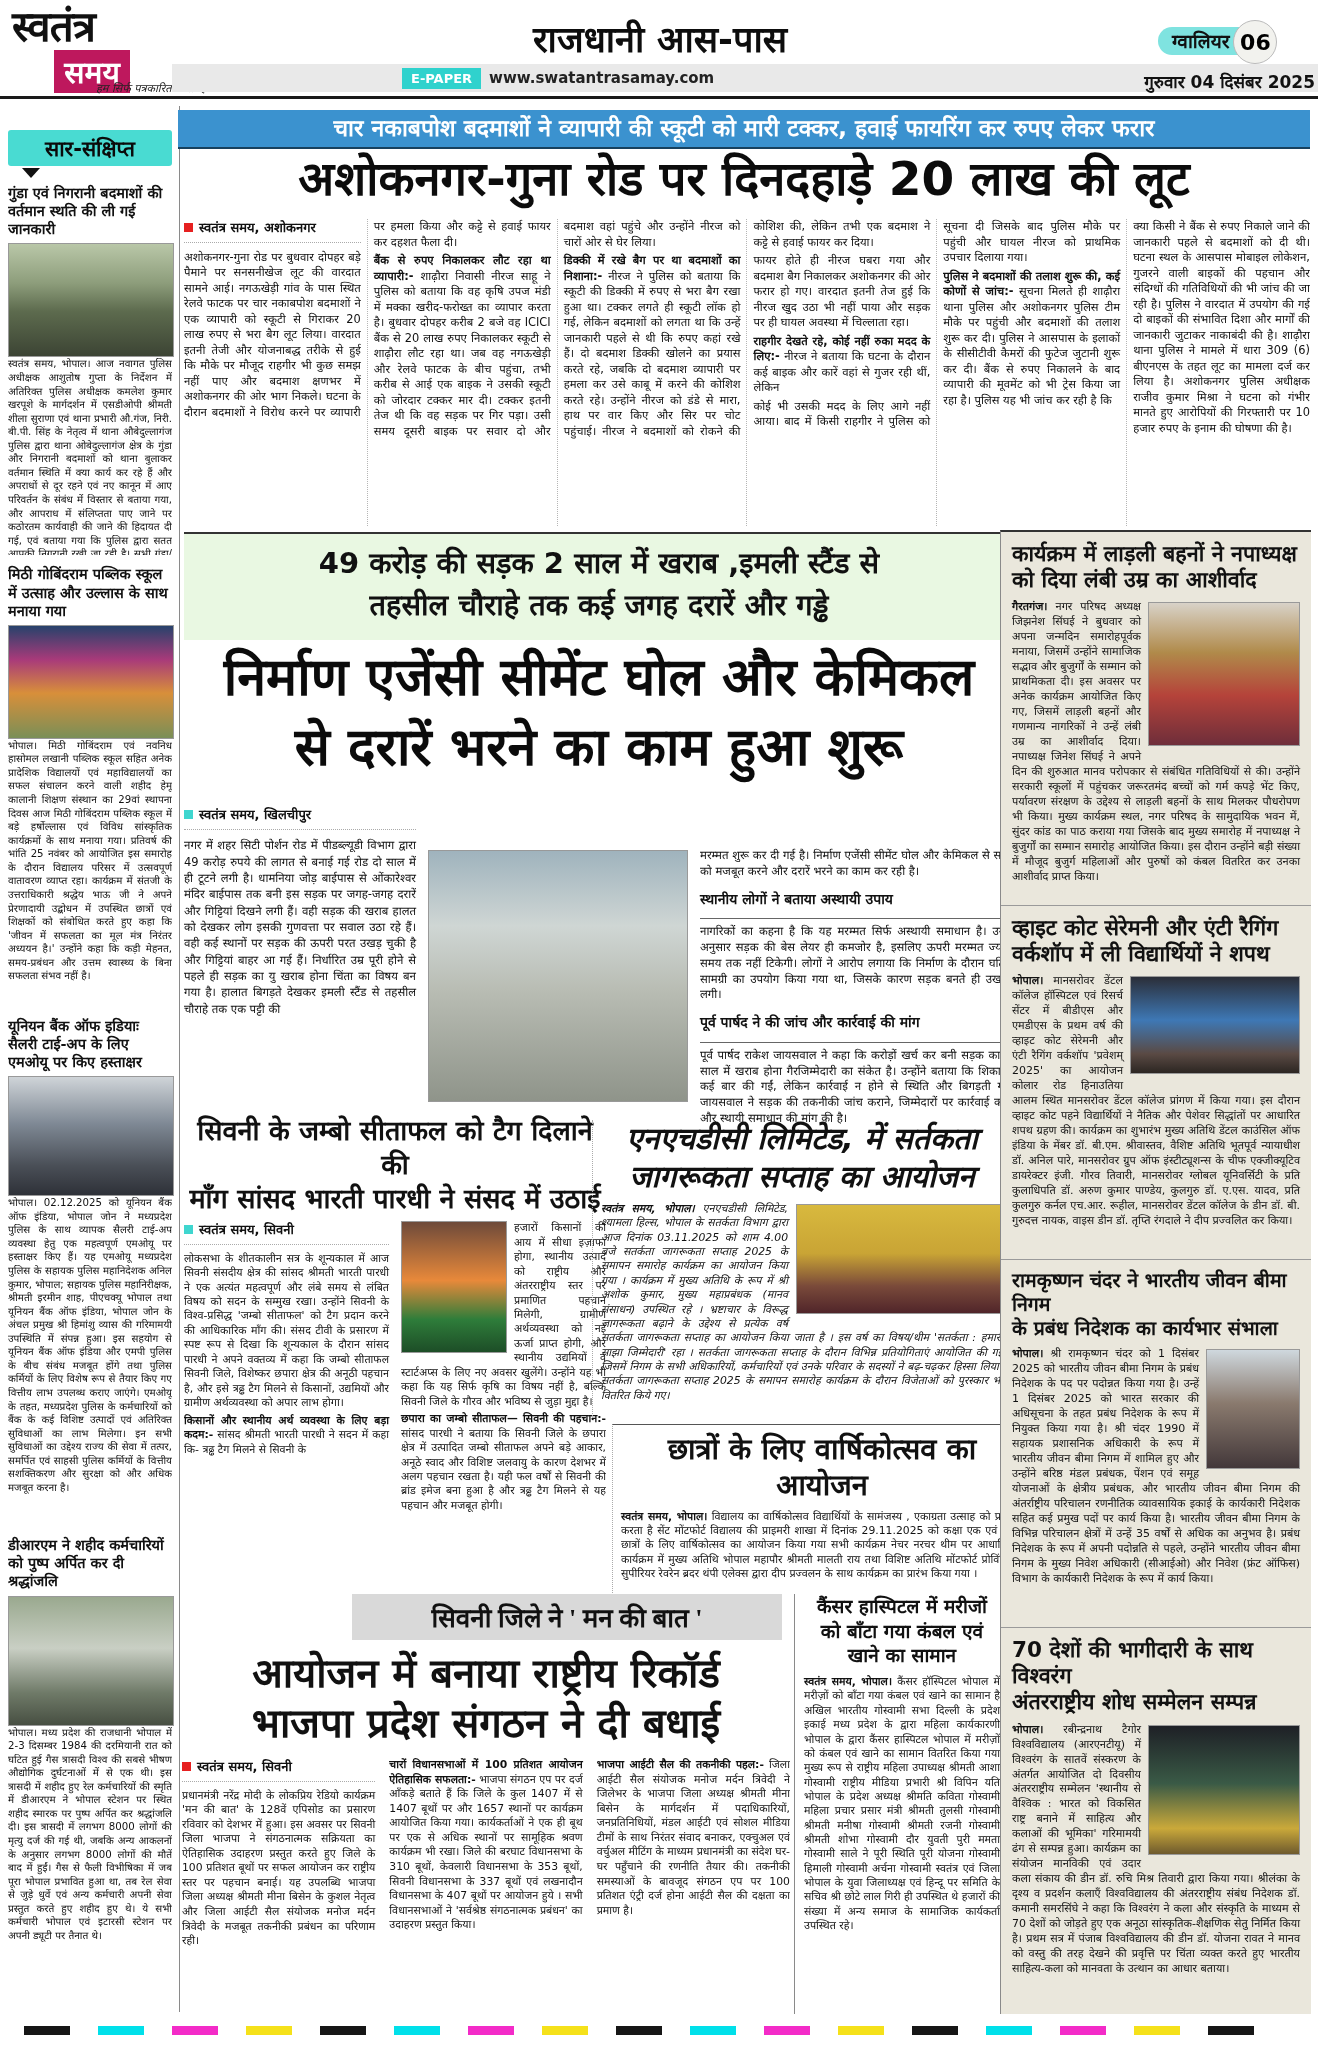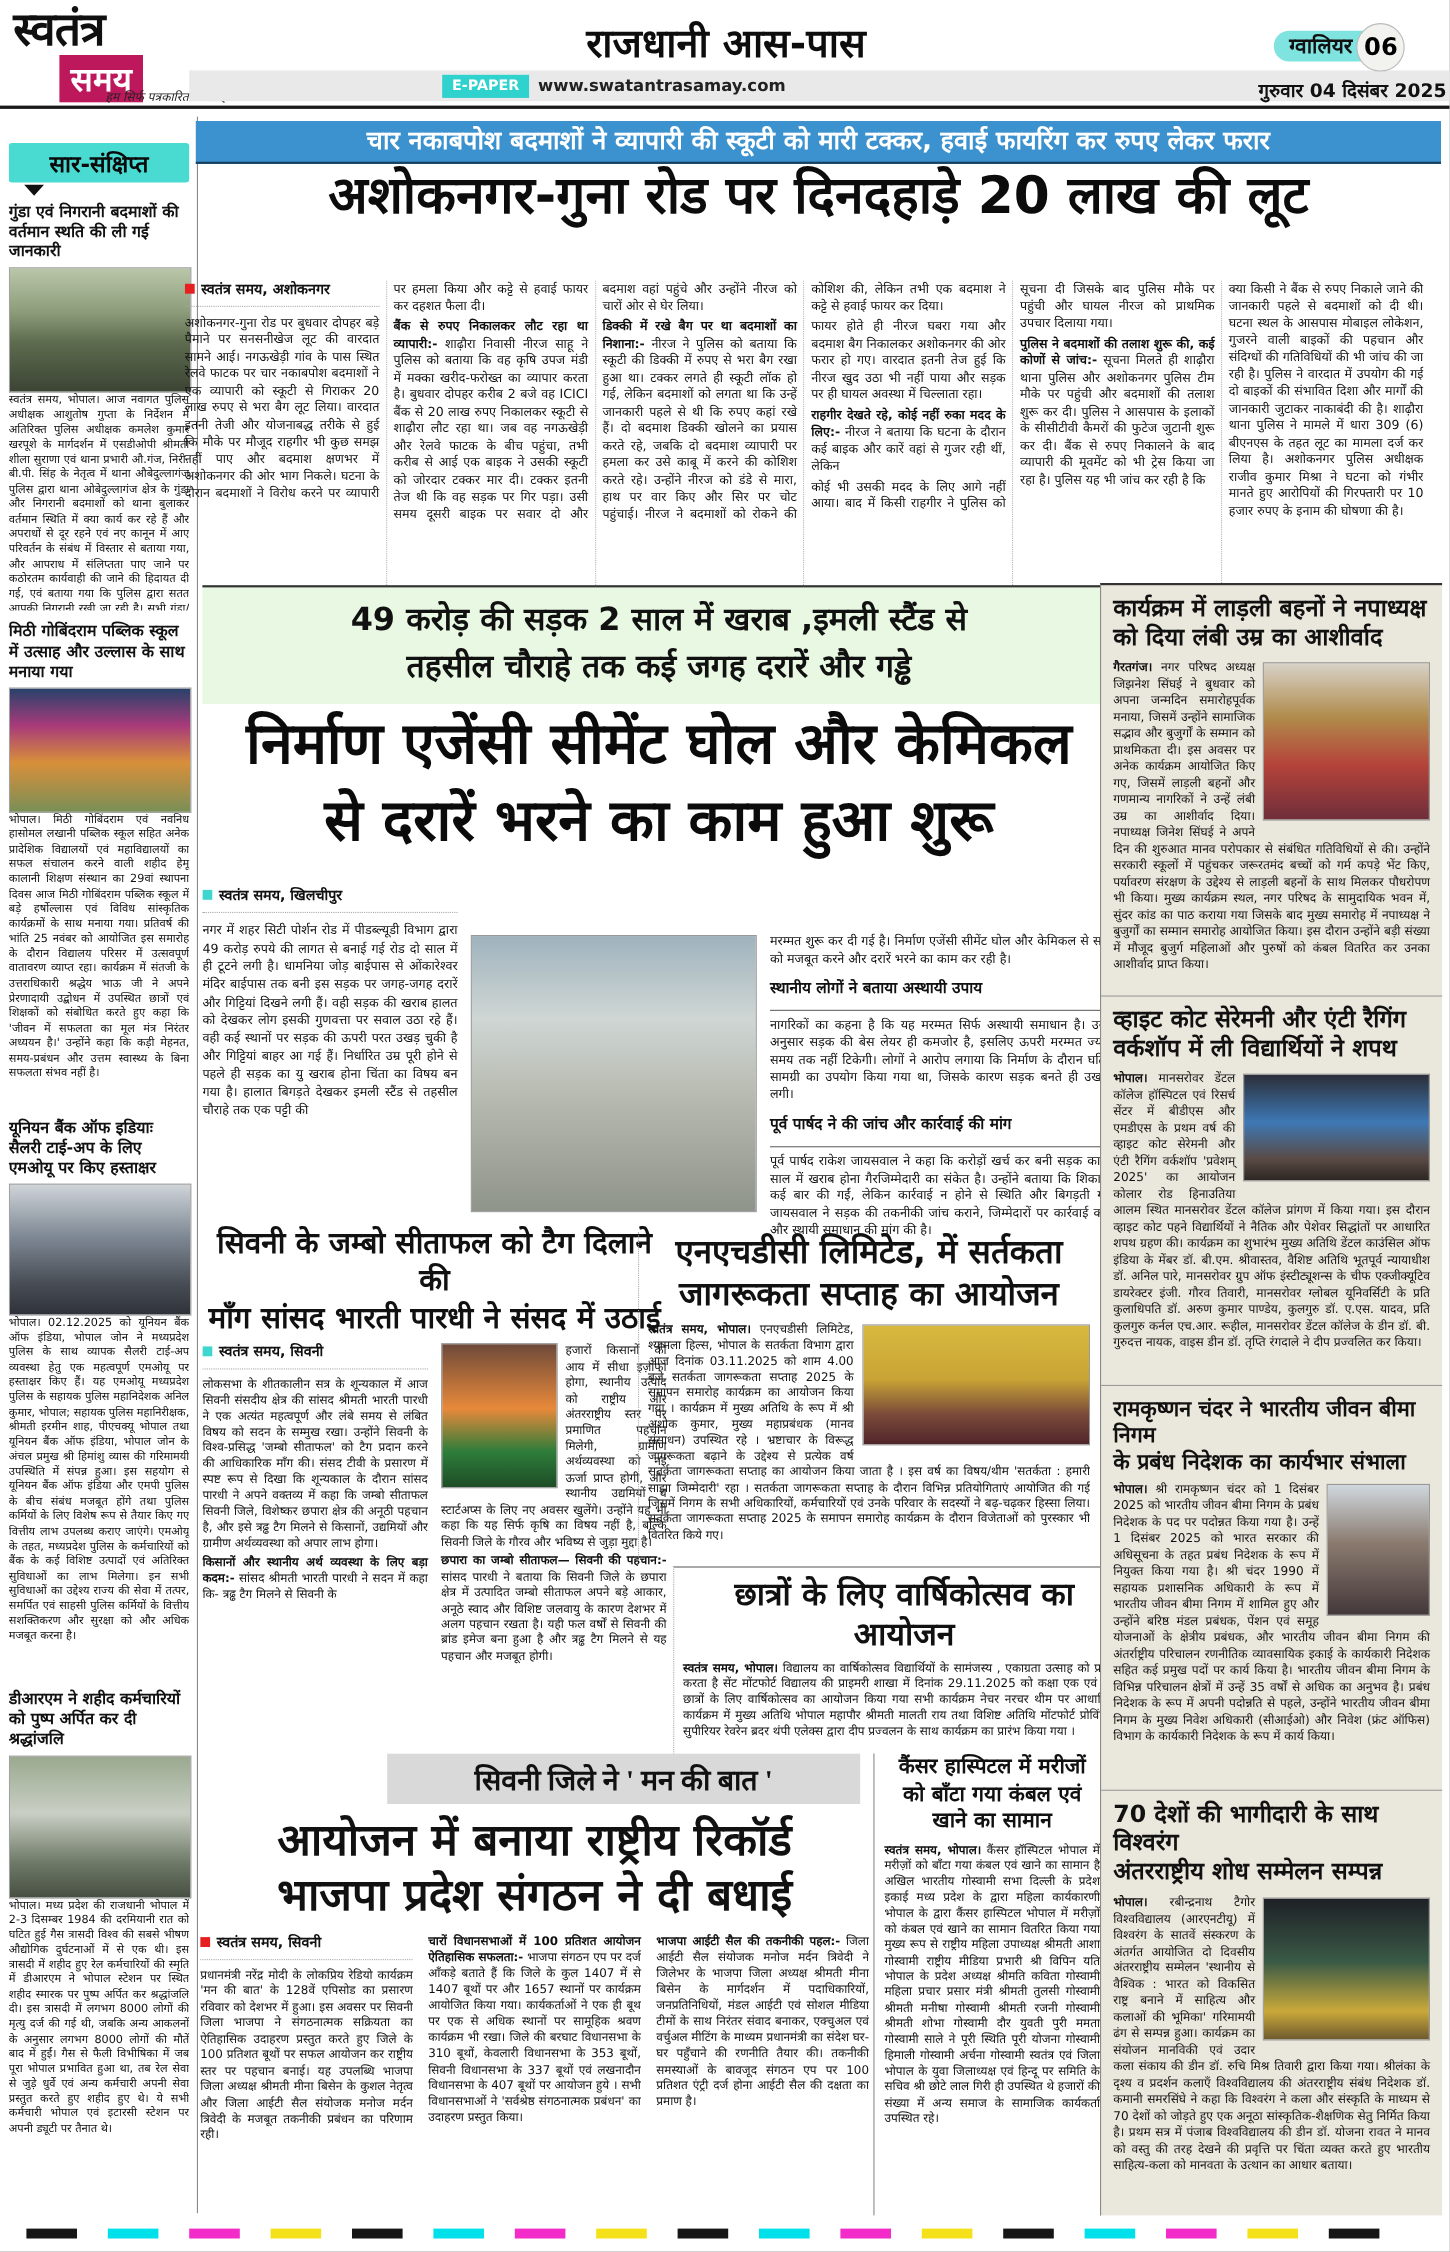--- a/index.html
+++ b/index.html
@@ -142,21 +142,21 @@
       <div class="sb-title">डीआरएम ने शहीद कर्मचारियों को पुष्प अर्पित कर दी श्रद्धांजलि</div>
       <div class="ph g-memorial" style="height:128px;"></div>
       <div class="sb-body" style="height:300px;overflow:hidden;">भोपाल। मध्य प्रदेश की राजधानी भोपाल में 2-3 दिसम्बर 1984 की दरमियानी रात को घटित हुई गैस त्रासदी विश्व की सबसे भीषण औद्योगिक दुर्घटनाओं में से एक थी। इस त्रासदी में शहीद हुए रेल कर्मचारियों की स्मृति में डीआरएम ने भोपाल स्टेशन पर स्थित शहीद स्मारक पर पुष्प अर्पित कर श्रद्धांजलि दी। इस त्रासदी में लगभग 8000 लोगों की मृत्यु दर्ज की गई थी, जबकि अन्य आकलनों के अनुसार लगभग 8000 लोगों की मौतें बाद में हुईं। गैस से फैली विभीषिका में जब पूरा भोपाल प्रभावित हुआ था, तब रेल सेवा से जुड़े धुर्वे एवं अन्य कर्मचारी अपनी सेवा प्रस्तुत करते हुए शहीद हुए थे। ये सभी कर्मचारी भोपाल एवं इटारसी स्टेशन पर अपनी ड्यूटी पर तैनात थे।</div>
     </div>
   </div>
 
   <div class="abs banner" style="left:178px;top:110px;width:1132px;height:37px;">चार नकाबपोश बदमाशों ने व्यापारी की स्कूटी को मारी टक्कर, हवाई फायरिंग कर रुपए लेकर फरार</div>
 
   <div class="abs headline1" style="left:178px;top:153px;width:1132px;">अशोकनगर-गुना रोड पर दिनदहाड़े 20 लाख की लूट</div>
 
-  <div class="abs lead-cols" style="left:168px;top:219px;width:1126px;margin-top:36px;">
+  <div class="abs lead-cols" style="left:184px;top:219px;width:1126px;">
     <div class="byline"><span class="sq sq-red"></span><span>स्वतंत्र समय, अशोकनगर</span></div>
     <p>अशोकनगर-गुना रोड पर बुधवार दोपहर बड़े पैमाने पर सनसनीखेज लूट की वारदात सामने आई। नगऊखेड़ी गांव के पास स्थित रेलवे फाटक पर चार नकाबपोश बदमाशों ने एक व्यापारी को स्कूटी से गिराकर 20 लाख रुपए से भरा बैग लूट लिया। वारदात इतनी तेजी और योजनाबद्ध तरीके से हुई कि मौके पर मौजूद राहगीर भी कुछ समझ नहीं पाए और बदमाश क्षणभर में अशोकनगर की ओर भाग निकले। घटना के दौरान बदमाशों ने विरोध करने पर व्यापारी पर हमला किया और कट्टे से हवाई फायर कर दहशत फैला दी।</p>
     <p><b class="inhead">बैंक से रुपए निकालकर लौट रहा था व्यापारी:-</b> <span>शाढ़ौरा निवासी नीरज साहू ने पुलिस को बताया कि वह कृषि उपज मंडी में मक्का खरीद-फरोख्त का व्यापार करता है। बुधवार दोपहर करीब 2 बजे वह ICICI बैंक से 20 लाख रुपए निकालकर स्कूटी से शाढ़ौरा लौट रहा था। जब वह नगऊखेड़ी और रेलवे फाटक के बीच पहुंचा, तभी करीब से आई एक बाइक ने उसकी स्कूटी को जोरदार टक्कर मार दी। टक्कर इतनी तेज थी कि वह सड़क पर गिर पड़ा। उसी समय दूसरी बाइक पर सवार दो और बदमाश वहां पहुंचे और उन्होंने नीरज को चारों ओर से घेर लिया।</span></p>
     <p><b class="inhead">डिक्की में रखे बैग पर था बदमाशों का निशाना:-</b> <span>नीरज ने पुलिस को बताया कि स्कूटी की डिक्की में रुपए से भरा बैग रखा हुआ था। टक्कर लगते ही स्कूटी लॉक हो गई, लेकिन बदमाशों को लगता था कि उन्हें जानकारी पहले से थी कि रुपए कहां रखे हैं। दो बदमाश डिक्की खोलने का प्रयास करते रहे, जबकि दो बदमाश व्यापारी पर हमला कर उसे काबू में करने की कोशिश करते रहे। उन्होंने नीरज को डंडे से मारा, हाथ पर वार किए और सिर पर चोट पहुंचाई। नीरज ने बदमाशों को रोकने की कोशिश की, लेकिन तभी एक बदमाश ने कट्टे से हवाई फायर कर दिया।</span></p>
     <p>फायर होते ही नीरज घबरा गया और बदमाश बैग निकालकर अशोकनगर की ओर फरार हो गए। वारदात इतनी तेज हुई कि नीरज खुद उठा भी नहीं पाया और सड़क पर ही घायल अवस्था में चिल्लाता रहा।</p>
     <p><b class="inhead">राहगीर देखते रहे, कोई नहीं रुका मदद के लिए:-</b> <span>नीरज ने बताया कि घटना के दौरान कई बाइक और कारें वहां से गुजर रही थीं, लेकिन</span></p>
     <p>कोई भी उसकी मदद के लिए आगे नहीं आया। बाद में किसी राहगीर ने पुलिस को सूचना दी जिसके बाद पुलिस मौके पर पहुंची और घायल नीरज को प्राथमिक उपचार दिलाया गया।</p>
     <p><b class="inhead">पुलिस ने बदमाशों की तलाश शुरू की, कई कोणों से जांच:-</b> <span>सूचना मिलते ही शाढ़ौरा थाना पुलिस और अशोकनगर पुलिस टीम मौके पर पहुंची और बदमाशों की तलाश शुरू कर दी। पुलिस ने आसपास के इलाकों के सीसीटीवी कैमरों की फुटेज जुटानी शुरू कर दी। बैंक से रुपए निकालने के बाद व्यापारी की मूवमेंट को भी ट्रेस किया जा रहा है। पुलिस यह भी जांच कर रही है कि</span></p>
     <p>क्या किसी ने बैंक से रुपए निकाले जाने की जानकारी पहले से बदमाशों को दी थी। घटना स्थल के आसपास मोबाइल लोकेशन, गुजरने वाली बाइकों की पहचान और संदिग्धों की गतिविधियों की भी जांच की जा रही है। पुलिस ने वारदात में उपयोग की गई दो बाइकों की संभावित दिशा और मार्गों की जानकारी जुटाकर नाकाबंदी की है। शाढ़ौरा थाना पुलिस ने मामले में धारा 309 (6) बीएनएस के तहत लूट का मामला दर्ज कर लिया है। अशोकनगर पुलिस अधीक्षक राजीव कुमार मिश्रा ने घटना को गंभीर मानते हुए आरोपियों की गिरफ्तारी पर 10 हजार रुपए के इनाम की घोषणा की है।</p>
   </div>
@@ -198,21 +198,21 @@
         <p style="margin:3px 0 0;"><b class="inhead">किसानों और स्थानीय अर्थ व्यवस्था के लिए बड़ा कदम:-</b> <span>सांसद श्रीमती भारती पारधी ने सदन में कहा कि- त्रढ्ढ टैग मिलने से सिवनी के</span></p>
       </div>
       <div class="sita-col">
         <div class="sita-ph g-sita"></div>
         <p style="margin:0;">हजारों किसानों की आय में सीधा इज़ाफा होगा, स्थानीय उत्पाद को राष्ट्रीय और अंतरराष्ट्रीय स्तर पर प्रमाणित पहचान मिलेगी, ग्रामीण अर्थव्यवस्था को नई ऊर्जा प्राप्त होगी, और स्थानीय उद्यमियों व स्टार्टअप्स के लिए नए अवसर खुलेंगे। उन्होंने यह भी कहा कि यह सिर्फ कृषि का विषय नहीं है, बल्कि सिवनी जिले के गौरव और भविष्य से जुड़ा मुद्दा है।</p>
         <p style="margin:3px 0 0;"><b class="inhead">छपारा का जम्बो सीताफल— सिवनी की पहचान:-</b> <span>सांसद पारधी ने बताया कि सिवनी जिले के छपारा क्षेत्र में उत्पादित जम्बो सीताफल अपने बड़े आकार, अनूठे स्वाद और विशिष्ट जलवायु के कारण देशभर में अलग पहचान रखता है। यही फल वर्षों से सिवनी की ब्रांड इमेज बना हुआ है और त्रढ्ढ टैग मिलने से यह पहचान और मजबूत होगी।</span></p>
       </div>
     </div>
   </div>
 
-  <div class="abs" style="left:580px;top:1120px;width:402px;height:298px;overflow:hidden;border-left:1px dotted #aaa;padding-left:8px;">
+  <div class="abs" style="left:592px;top:1120px;width:402px;height:298px;overflow:hidden;border-left:1px dotted #aaa;padding-left:8px;font-style:italic;">
     <div class="mid-h" style="font-size:30px;">
       <div>एनएचडीसी लिमिटेड, में सर्तकता</div>
       <div>जागरूकता सप्ताह का आयोजन</div>
     </div>
     <div class="small-body" style="margin-top:7px;">
       <div class="nhdc-ph g-hall"></div>
       <b>स्वतंत्र समय, भोपाल।</b> <span>एनएचडीसी लिमिटेड, श्यामला हिल्स, भोपाल के सतर्कता विभाग द्वारा आज दिनांक 03.11.2025 को शाम 4.00 बजे सतर्कता जागरूकता सप्ताह 2025 के समापन समारोह कार्यक्रम का आयोजन किया गया । कार्यक्रम में मुख्य अतिथि के रूप में श्री अशोक कुमार, मुख्य महाप्रबंधक (मानव संसाधन) उपस्थित रहे । भ्रष्टाचार के विरूद्ध जागरूकता बढ़ाने के उद्देश्य से प्रत्येक वर्ष सतर्कता जागरूकता सप्ताह का आयोजन किया जाता है । इस वर्ष का विषय/थीम 'सतर्कता : हमारी साझा जिम्मेदारी' रहा । सतर्कता जागरूकता सप्ताह के दौरान विभिन्न प्रतियोगिताएं आयोजित की गई जिसमें निगम के सभी अधिकारियों, कर्मचारियों एवं उनके परिवार के सदस्यों ने बढ़-चढ़कर हिस्सा लिया। सतर्कता जागरूकता सप्ताह 2025 के समापन समारोह कार्यक्रम के दौरान विजेताओं को पुरस्कार भी वितरित किये गए।</span>
     </div>
   </div>
 

